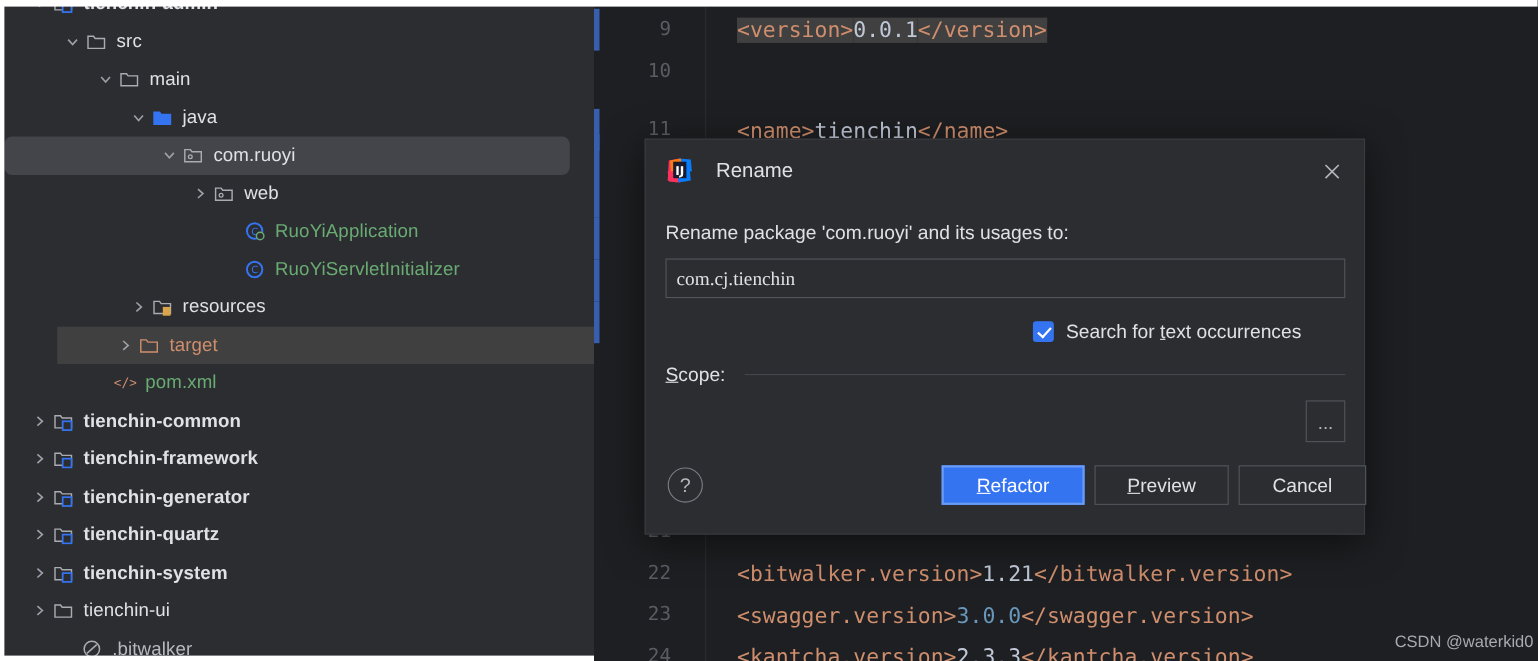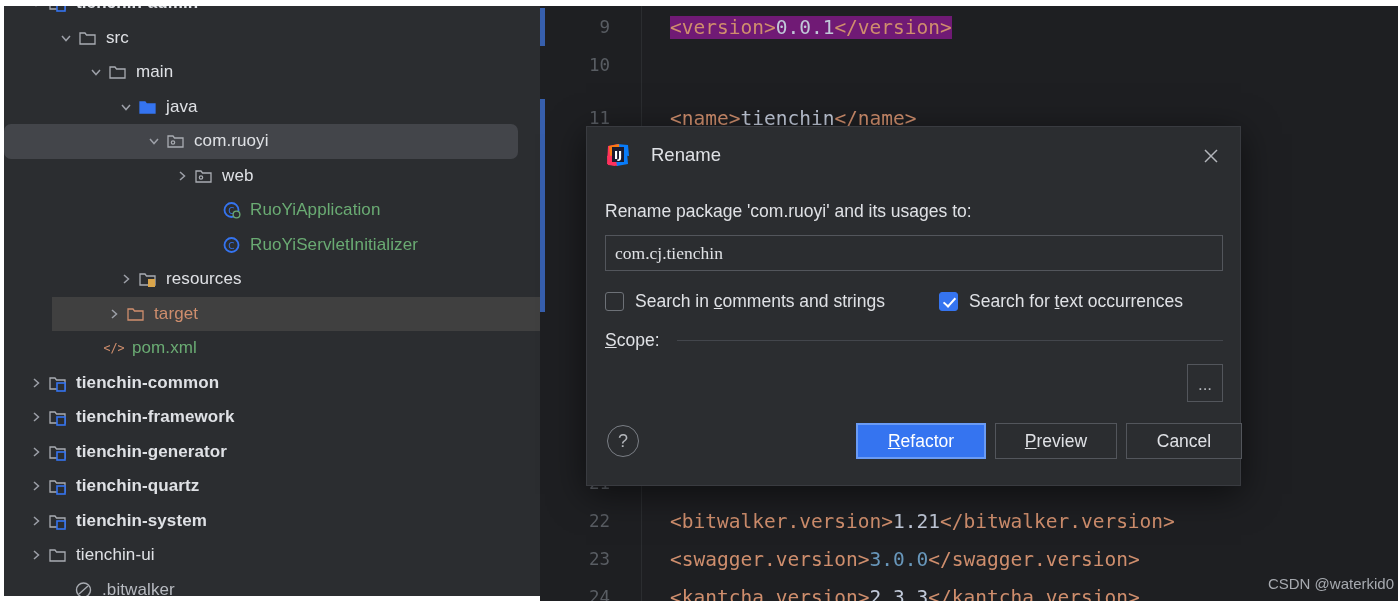--- a/index.html
+++ b/index.html
@@ -53,21 +53,21 @@
   .changebar { position: absolute; left: 0; width: 5px; background: #375fad; }
   .lineno {
     position: absolute; left: 0; width: 70px; text-align: right;
     color: #595d63; font-family: "DejaVu Sans Mono", monospace; font-size: 17.5px;
   }
   .gutter-sep { position: absolute; left: 101px; top: 0; width: 1px; height: 601px; background: #2b2d30; }
   .code-text { position: absolute; left: 130px; white-space: pre; }
   .tag { color: #cf8e6d; }
   .val { color: #c0c8d8; }
   .num { color: #6897bb; }
-  .sel-hl { background: #701a75; }
+  .sel-hl { background: #404040; }
   .squiggle {
     text-decoration: underline; text-decoration-style: wavy;
     text-decoration-color: #3a7a5a; text-underline-offset: 4px;
   }
 
   
   .dialog {
     position: absolute; left: 586px; top: 126px; width: 655px; height: 360px;
     background: #2b2d30; border: 1px solid #393b40;
     box-shadow: 0 8px 34px rgba(0,0,0,0.55);
@@ -495,24 +495,20 @@
           <line x1="4" y1="4" x2="16" y2="16" stroke="#b3b6bb" stroke-width="1.5"></line>
           <line x1="16" y1="4" x2="4" y2="16" stroke="#b3b6bb" stroke-width="1.5"></line>
         </svg>
       </span>
     </div>
 
     <div class="dlg-prompt">Rename package 'com.ruoyi' and its usages to:</div>
 
     <div class="dlg-input">com.cj.tienchin</div>
 
-    <div class="cbrow" style="left:18px;">
-      <span class="cbox" id="cb-comments"></span>
-      <span class="cblabel"><span>Search in </span><u>c</u><span>omments and strings</span></span>
-    </div>
 
     <div class="cbrow" style="left:352px;">
       <span class="cbox checked" id="cb-text"></span>
       <span class="cblabel"><span>Search for </span><u>t</u><span>ext occurrences</span></span>
     </div>
 
     <div class="scope-label"><u>S</u><span>cope:</span></div>
     <div class="scope-rule"></div>
 
     <div class="dots-btn">...</div>

